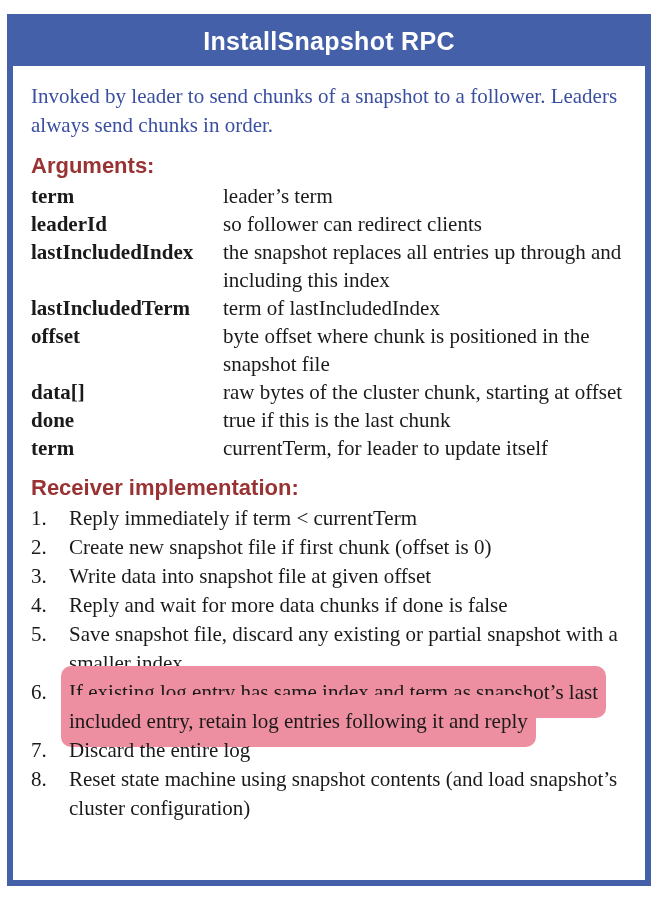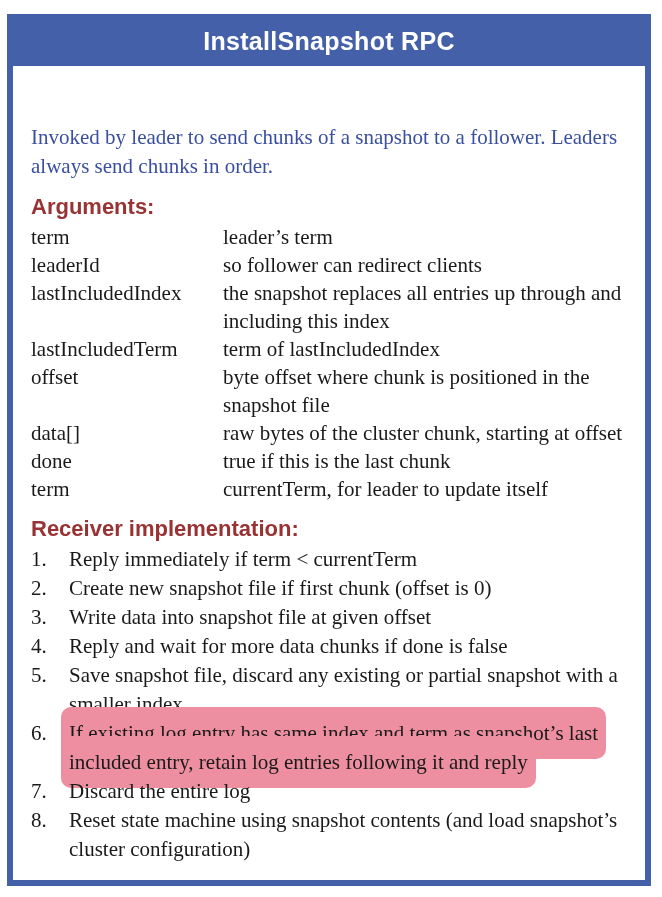--- a/index.html
+++ b/index.html
@@ -21,35 +21,35 @@
   }
   .rpc-header{
     background:var(--frame-blue);height:46px;
     display:flex;align-items:center;justify-content:center;
   }
   .rpc-title{
     font-family:"Liberation Sans","DejaVu Sans",sans-serif;
     font-weight:bold;font-size:25px;color:#ffffff;letter-spacing:0.3px;
     padding-bottom:4px;
   }
-  .rpc-body{padding:6px 10px 0 16px;margin-top:41px;}
+  .rpc-body{padding:6px 10px 0 16px;}
   .intro{
     color:var(--summary-blue);font-size:21px;line-height:29px;
     margin:10px 0 0 2px;
   }
   h2.section{
     font-family:Liberation Sans, sans-serif;
     font-size:22px;font-weight:700;color:var(--heading-red);
     margin:13px 0 3px 2px;line-height:26px;
   }
   .params{
     display:grid;grid-template-columns:192px 1fr;
     font-size:21px;line-height:28px;margin-left:2px;
   }
-  .param-name{font-weight:normal;}
+  .param-name{font-weight:bold;}
   .steps{font-size:21px;line-height:29px;margin-left:2px;}
   .step{display:flex;}
   .num{width:38px;flex:none;}
   .txt{flex:1;}
   .hl-inline{
     background:var(--highlight-pink);
     border-radius:10px;
     padding:14px 8px;
     margin-left:-8px;
     -webkit-box-decoration-break:clone;

